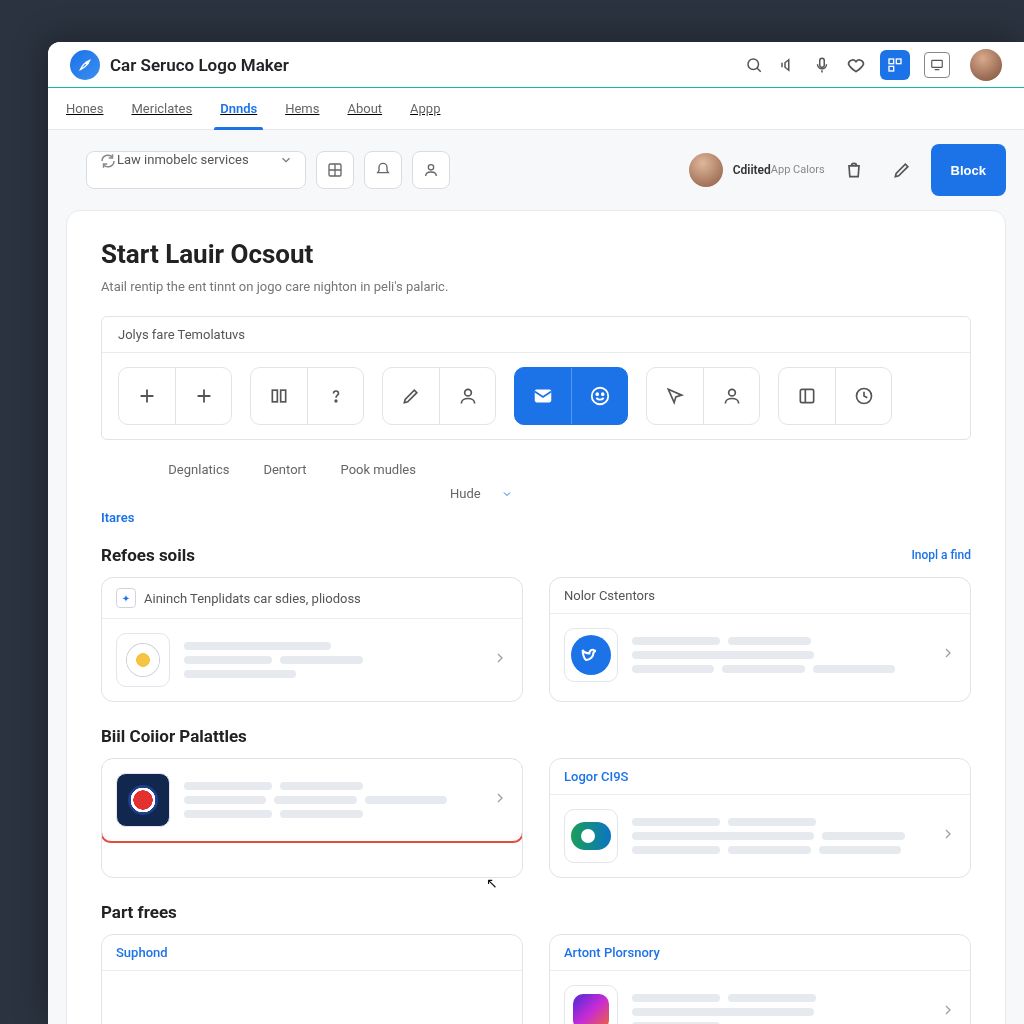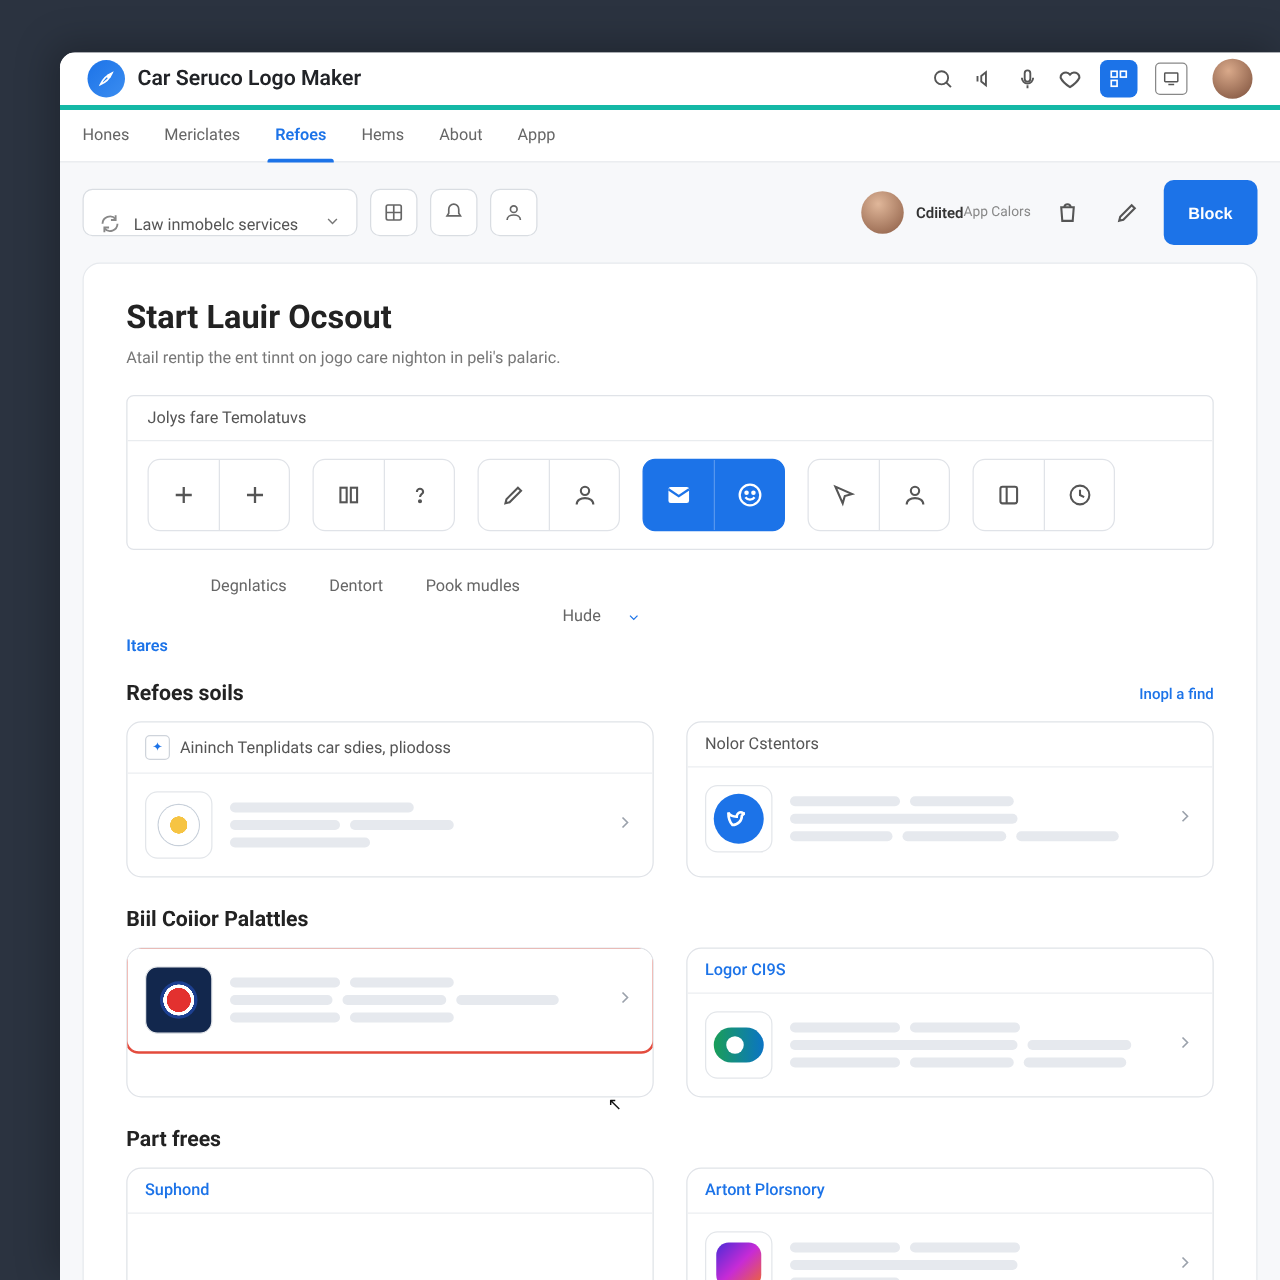--- a/index.html
+++ b/index.html
@@ -21,21 +21,21 @@
     overflow: hidden;
     box-shadow: -6px -6px 30px rgba(0,0,0,.25);
   }
   
   .hdr {
     height: 46px;
     background: #fff;
     display: flex;
     align-items: center;
     padding: 0 22px;
-    border-bottom: 4px solid #14b8a6;
+    border-bottom: 1px solid #14b8a6;
   }
   .logo-badge {
     width: 30px; height: 30px;
     background: linear-gradient(135deg,#1c73e8,#3b8df0);
     border-radius: 50%;
     display:flex;align-items:center;justify-content:center;
     margin-right: 10px;
   }
   .logo-badge svg { width:16px; height:16px; }
   .app-title { font-size: 17px; font-weight:600; color:#212327; }
@@ -55,43 +55,45 @@
     margin-left:6px;
   }
   
   .nav {
     height: 42px;
     background:#fff;
     display:flex; align-items:center;
     padding: 0 18px;
     gap: 28px;
     border-bottom: 1px solid #e5e8ec;
+    text-decoration: underline;
   }
   .nav-item { font-size:13px; color:#666; cursor:pointer; height:100%; display:flex; align-items:center; position:relative; }
   .nav-item.active { color:#1c73e8; font-weight:600; }
   .nav-item.active::after {
     content:""; position:absolute; left:-6px; right:-6px; bottom:-1px;
     height:3px; background:#1c73e8; border-radius:2px 2px 0 0;
   }
   
   .toolbar {
     display:flex; align-items:center;
     padding: 14px 18px;
     gap:10px;
   }
   .dropdown {
     height:38px;
     background:#fff;
     border:1px solid #d9dde2;
     border-radius:8px;
-    display:flex;align-items:flex-end;
+    display:flex;align-items:flex-start;
     padding:0 12px;
-    gap:10px;
+    gap:0;
     min-width:220px;
     cursor:pointer;
+    margin-left:20px;
   }
   .dropdown .dd-icon { width:18px;height:18px;color:#888; }
   .dropdown .dd-text { flex:1; font-size:13px; color:#555; }
   .square-btn {
     width:38px;height:38px;border:1px solid #d9dde2;background:#fff;border-radius:8px;
     display:flex;align-items:center;justify-content:center;color:#666;cursor:pointer;
   }
   .toolbar-spacer{flex:1;}
   .user-chip { display:flex;align-items:center;gap:10px; }
   .user-chip .mini-avatar{width:34px;height:34px;border-radius:50%;background:radial-gradient(circle at 40% 30%,#e0b79a,#8a5a42);}
@@ -207,21 +209,21 @@
             <line x1="8" y1="20" x2="16" y2="20"></line>
           </svg>
         </div>
       <div class="avatar"></div>
     </div>
   </div>
 
   <div class="nav">
     <div class="nav-item">Hones</div>
     <div class="nav-item">Mericlates</div>
-    <div class="nav-item active">Refoes</div>
+    <div class="nav-item active">Dnnds</div>
     <div class="nav-item">Hems</div>
     <div class="nav-item">About</div>
     <div class="nav-item">Appp</div>
   </div>
 
   <div class="toolbar">
     <div class="dropdown">
       <span class="dd-icon"><svg width="18" height="18" viewBox="0 0 24 24" fill="none" stroke="currentColor" stroke-width="2">
             <path d="M4 12a8 8 0 0114-5M20 12a8 8 0 01-14 5"></path>
             <path d="M18 3v5h-5M6 21v-5h5"></path>

